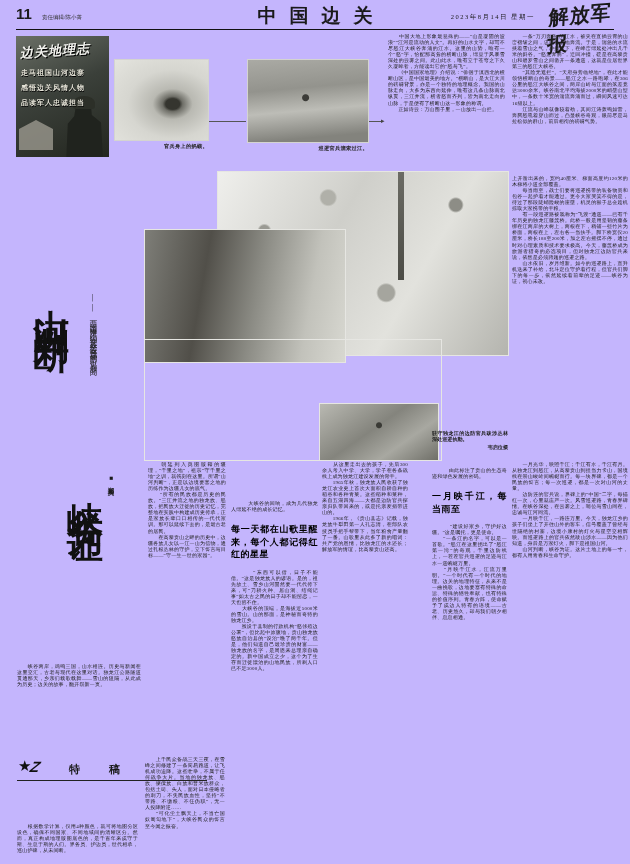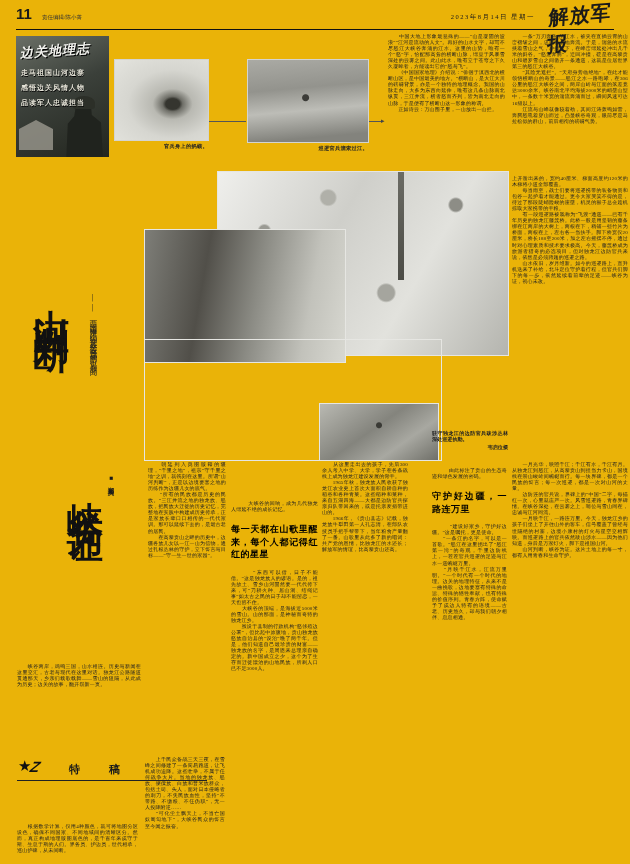--- a/index.html
+++ b/index.html
@@ -1,16 +1,16 @@
 <!DOCTYPE html>
 <html><head>
 <meta charset="utf-8">
 <style>
   html,body{margin:0;padding:0;background:#e8e8e6;}
-  .page{position:relative;width:630px;height:864px;background:#eab308;margin:0 auto;
+  .page{position:relative;width:630px;height:864px;background:#c4b5fd;margin:0 auto;
         font-family:"Liberation Serif","DejaVu Serif",serif;color:#1a1a1a;overflow:hidden;}
   .abs{position:absolute;}
   
   .pagenum{left:16px;top:5px;font:900 15px "Liberation Sans",sans-serif;}
   .editor{left:42px;top:14px;font-size:5.5px;color:#333;}
   .section-title{left:50%;top:3px;transform:translateX(-50%);font:900 19px "Liberation Sans",sans-serif;
                  letter-spacing:13px;padding-left:13px;white-space:nowrap;}
   .dateline{left:405px;top:13px;width:130px;text-align:right;font-size:6.5px;letter-spacing:1.5px;}
   .masthead{left:548px;top:1px;font:900 20px "DejaVu Serif",serif;transform:rotate(-5deg) skewX(-8deg);
             letter-spacing:1px;}
@@ -95,20 +95,21 @@
   .spC1{left:17px;top:824px;width:121px;height:38px;}
   .spC2{left:145px;top:757px;width:80px;height:105px;}
 </style>
 </head>
 <body>
 
 <div class="page">
 
   <div class="abs pagenum">11</div>
   <div class="abs editor">责任编辑/陈小菁</div>
+  <div class="abs section-title">中国边关</div>
   <div class="abs dateline">2023年8月14日 星期一</div>
   <div class="abs masthead">解放军报</div>
   <div class="abs header-rule"></div>
 
   <div class="abs promo">
     <div class="promo-house"></div>
     <div class="promo-soldier"></div>
     <div class="promo-helmet"></div>
     <div class="promo-title">边关地理志</div>
     <div class="promo-line" style="top:32px">走马祖国山河边寨</div>
@@ -162,21 +163,21 @@
     <div class="sec-header">每一天都在山歌里醒来，每个人都记得红红的星星</div>
     <span>　　“东西可以借，日子不能借。”这是独龙族人的谚语。是的，祖先故土、雪乡山河固然要一代代传下来，可“刀耕火种、居山洞、结绳记事”如太古之民的日子却不能留恋，一天也留不住。
 　　大峡谷的顶端，是海拔近5000米的雪山。山的那面，是神秘而奇特的独龙江乡。
 　　虽设于县制的行政机构“怒俅殖边公署”，但比起中原腹地，贡山独龙族怒族自治县的“设治”晚了两千年。但是，他们知道自己最珍贵的财富——独龙族的名字，是周恩来总理亲自确定的。新中国成立之夕，这个为了生存而迁徙漂泊的山地民族，所剩人口已不足3000人。</span>
   </div>
   <div class="col bandC3">　　从这里走出去的孩子，先后300余人考入中学、大学，学子在各条战线上成为独龙江建设发展的骨干。
 　　1965年秋，独龙族人民收获了独龙江农业史上首次大面积自耕自种的稻谷和各种青菜。这些稻种和菜种，来自五湖四海——大都是边防官兵探亲归队带回来的，或是托亲友捎带进山的。
 　　1966年，《贡山县志》记载，独龙族牛犁田第一人孔志清，在部队农技员手把手帮带下，当年粮食产量翻了一番。山歌里从此多了新的唱词：共产党的恩情，比独龙江的水还长；解放军的情谊，比高黎贡山还高。</div>
   <div class="col bandC4">
     <span>　　由此标注了贡山的生态奇迹和绿色发展的密码。</span>
-    <div class="sec-header">守护好边疆，一路连万里</div>
+    <div class="sec-header">一月映千江，每当雨至</div>
     <span>　　“建设好家乡，守护好边疆。”这是嘱托，更是使命。
 　　“一条江的名字，可以是一首歌。”怒江在这里拐出了“怒江第一湾”的奇观，千里边防线上，一茬茬官兵巡逻的足迹与江水一道蜿蜒万里。
 　　“月映千江水，江流万里明。”一个时代有一个时代的地理。边关的地理特征，从来不是一曲挽歌，边地要塞有特殊的命运、特殊的牺牲奉献，也有特殊的价值序列。青春方阵，使命赋予了戍边人特有的语境——古老、历史悠久，却与我们朝夕相伴、息息相通。</span>
   </div>
   <div class="col bandC5">　　一月光华，映照千江；千江有水，千江有月。从独龙江到怒江，从高黎贡山到担当力卡山，国境线在崇山峻岭间蜿蜒而行。每一块界碑，都是一个民族的誓言；每一次巡逻，都是一次对山河的丈量。
 　　边防连的官兵说，界碑上的“中国”二字，每描红一次，心里就庄严一次。风雪巡逻路，青春界碑情。在峡谷深处，在云雾之上，哨位与雪山同在，忠诚与江河同流。
 　　一月映千江，一路连万里。今天，独龙江乡的孩子们坐上了开往山外的客车，信号覆盖了曾经与世隔绝的村寨，边境小康村的灯火与星空交相辉映。而巡逻路上的官兵依然跋山涉水——因为他们知道，身后是万家灯火，脚下是祖国山河。
 　　山河判断，峡谷为证。这片土地上的每一寸，都有人用青春和生命守护。</div>
 
   <div class="abs sp-logo">

